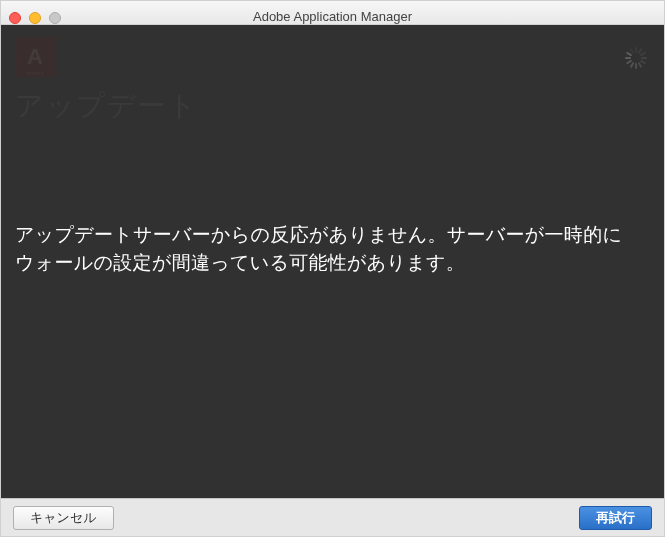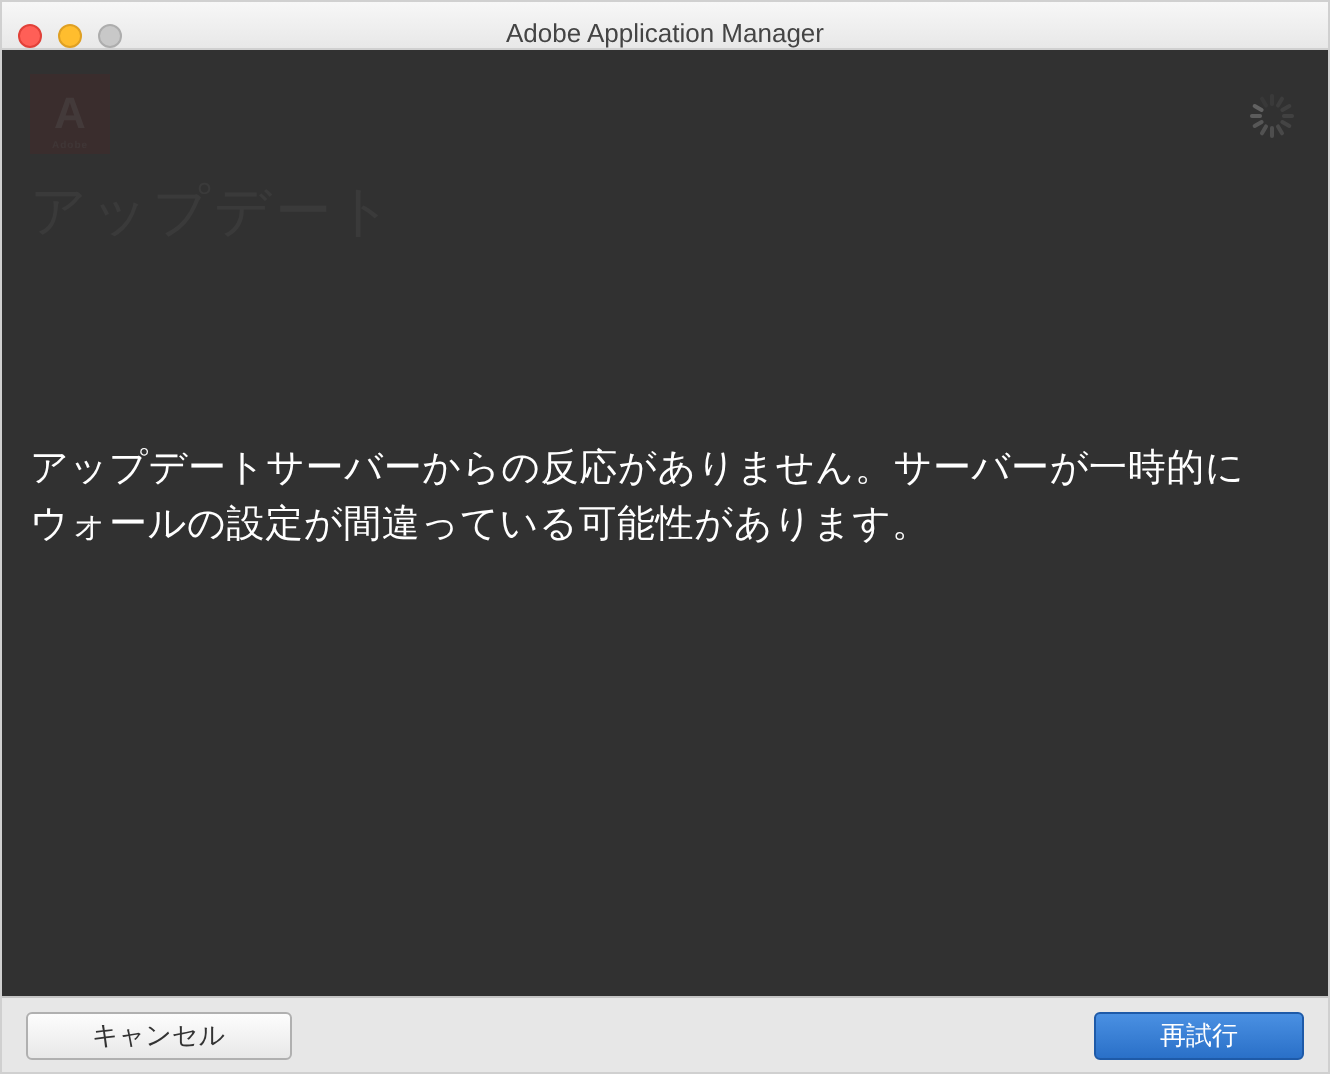--- a/index.html
+++ b/index.html
@@ -115,35 +115,35 @@
       background: #e7e7e7;
       border-top: 1px solid #c5c5c5;
       display: flex;
       align-items: center;
       justify-content: space-between;
       padding: 0 12px;
     }
     .btn {
       height: 24px;
       font-size: 13px;
-      padding: 0 32px;
+      padding: 0 16px;
       border-radius: 3px;
       cursor: pointer;
       font-family: inherit;
     }
     .btn-cancel {
       background: linear-gradient(to bottom, #fdfdfd, #e8e8e8);
       border: 1px solid #b0b0b0;
       color: #333;
     }
     .btn-retry {
       background: linear-gradient(to bottom, #4a90e2, #2a70c8);
       border: 1px solid #1e5aa8;
       color: #fff;
-      font-weight: 400;
+      font-weight: 700;
     }
   </style>
 </head>
 <body>
 
 <div class="titlebar">
   <div class="traffic-lights">
     <div class="traffic-light tl-close"></div>
     <div class="traffic-light tl-min"></div>
     <div class="traffic-light tl-max"></div>

